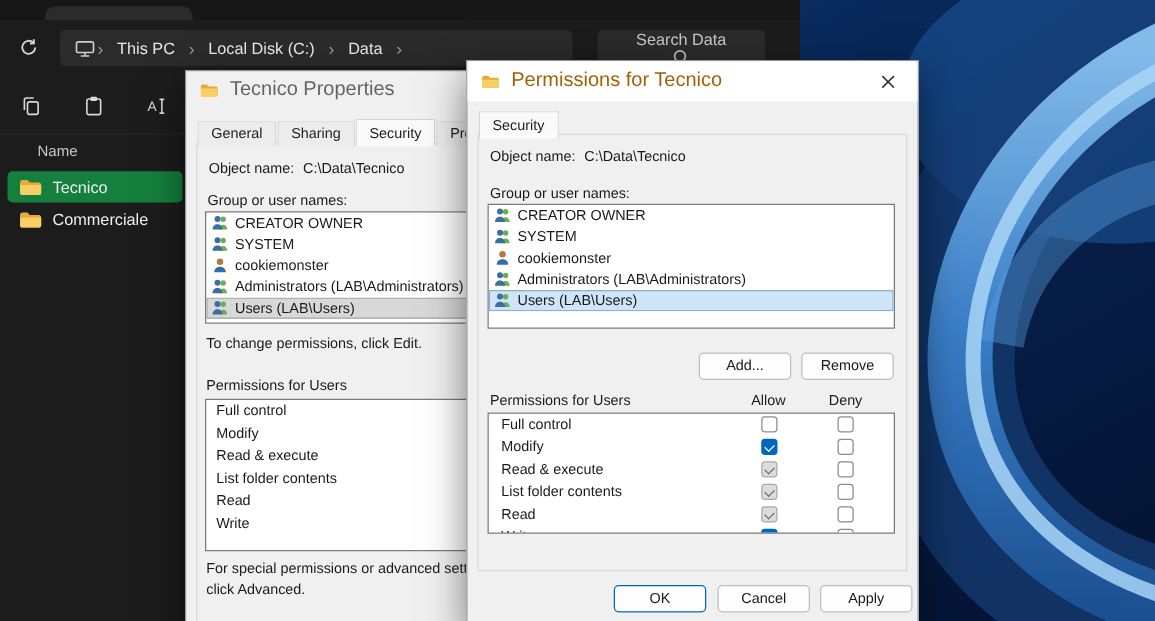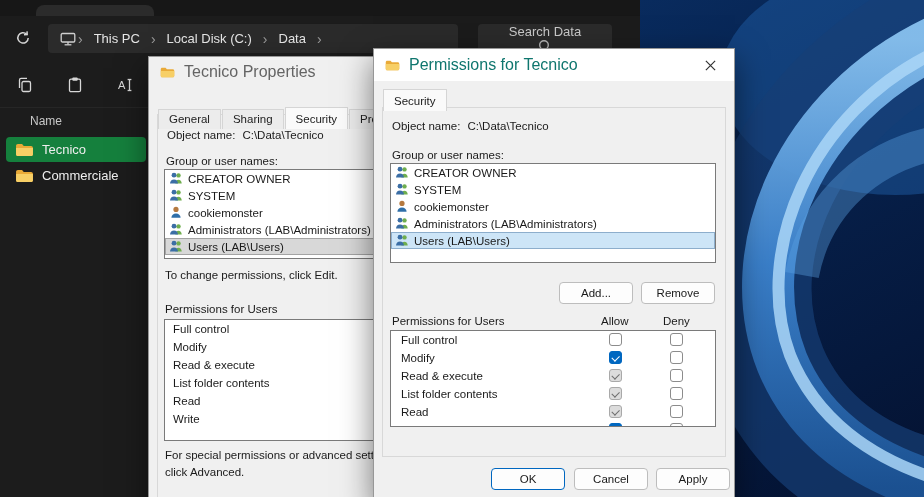--- a/index.html
+++ b/index.html
@@ -28,21 +28,21 @@
   .list-header{position:absolute;left:30px;top:114px;font-size:12px;color:#c8c8c8;}
   .file-list{position:absolute;left:6px;top:137px;width:140px;}
   .file-row{height:25px;display:flex;align-items:center;gap:8px;padding-left:9px;border-radius:4px;color:#eeeeee;font-size:13px;margin-bottom:1px;}
   .file-row.selected{background:#15803d;}
 
   
   .dlg{position:absolute;background:#f0f0f0;border:1px solid #979797;box-shadow:0 12px 30px rgba(0,0,0,.5);color:#1a1a1a;font-size:11.5px;}
   .titlebar{display:flex;align-items:center;gap:9px;padding:0 11px;height:30px;font-size:16px;}
   .tabrow{position:absolute;left:9px;display:flex;align-items:flex-end;z-index:4;}
   .tab{font-size:11.5px;padding:3px 10px 4px;background:#ececec;border:1px solid #d5d5d5;border-bottom:none;
-       border-radius:1px 1px 0 0;margin-right:1px;margin-top:14px;color:#222;white-space:nowrap;}
+       border-radius:1px 1px 0 0;margin-right:1px;margin-top:2px;color:#222;white-space:nowrap;}
   .tab.active{background:#fafafa;margin-top:0;padding-top:5px;position:relative;}
   .page{position:absolute;left:8px;right:8px;border:1px solid #d8d8d8;background:#f0f0f0;}
   .obj-row{position:absolute;left:18px;display:flex;gap:7px;}
   .sec-label{position:absolute;}
   .listbox{position:absolute;background:#ffffff;border:1px solid #7a7a7a;overflow:hidden;}
   .grow{height:17px;display:flex;align-items:center;gap:5px;padding:0 4px;white-space:nowrap;}
   #perm-dlg .grow.sel{background:#cde5f7;box-shadow:inset 0 0 0 1px rgba(90,130,170,.55);}
   #props-dlg .grow.sel{background:#d8d8d8;box-shadow:inset 0 0 0 1px rgba(130,130,130,.6);}
   .prow{height:18px;position:relative;display:flex;align-items:center;white-space:nowrap;}
   .btn{position:absolute;background:#fdfdfd;border:1px solid #bdbdbd;border-radius:4px;font-size:11.5px;
@@ -57,21 +57,21 @@
   #props-group-label{left:17px;top:98px;}
   #props-groups{left:15px;top:112px;width:332px;height:90px;}
   #props-edit-hint{left:16px;top:212px;}
   #props-perm-label{left:16px;top:246px;}
   #props-perms{left:15px;top:262px;width:332px;height:122px;}
   #props-perms .prow{padding-left:8px;}
   #props-adv-hint{left:16px;top:390px;width:238px;line-height:1.45;}
 
   
   #perm-dlg{left:373px;top:48px;width:362px;height:452px;z-index:3;}
-  #perm-dlg .titlebar{background:#ffffff;height:32px;color:#0f766e;}
+  #perm-dlg .titlebar{background:#ffffff;height:32px;color:#a16207;}
   #perm-dlg .tabrow{top:40px;}
   #perm-dlg .page{top:58px;height:350px;}
   #perm-dlg .obj-row{top:71px;}
   .close-btn{position:absolute;right:1px;top:1px;width:45px;height:30px;display:flex;align-items:center;justify-content:center;background:none;border:none;padding:0;}
   #perm-group-label{left:18px;top:100px;}
   #perm-groups{left:16px;top:114px;width:326px;height:100px;}
   #btn-add{left:185px;top:233px;width:74px;height:22px;}
   #btn-remove{left:267px;top:233px;width:74px;height:22px;}
   .perm-head{position:absolute;top:266px;}
   .perm-head.lbl{left:18px;}

